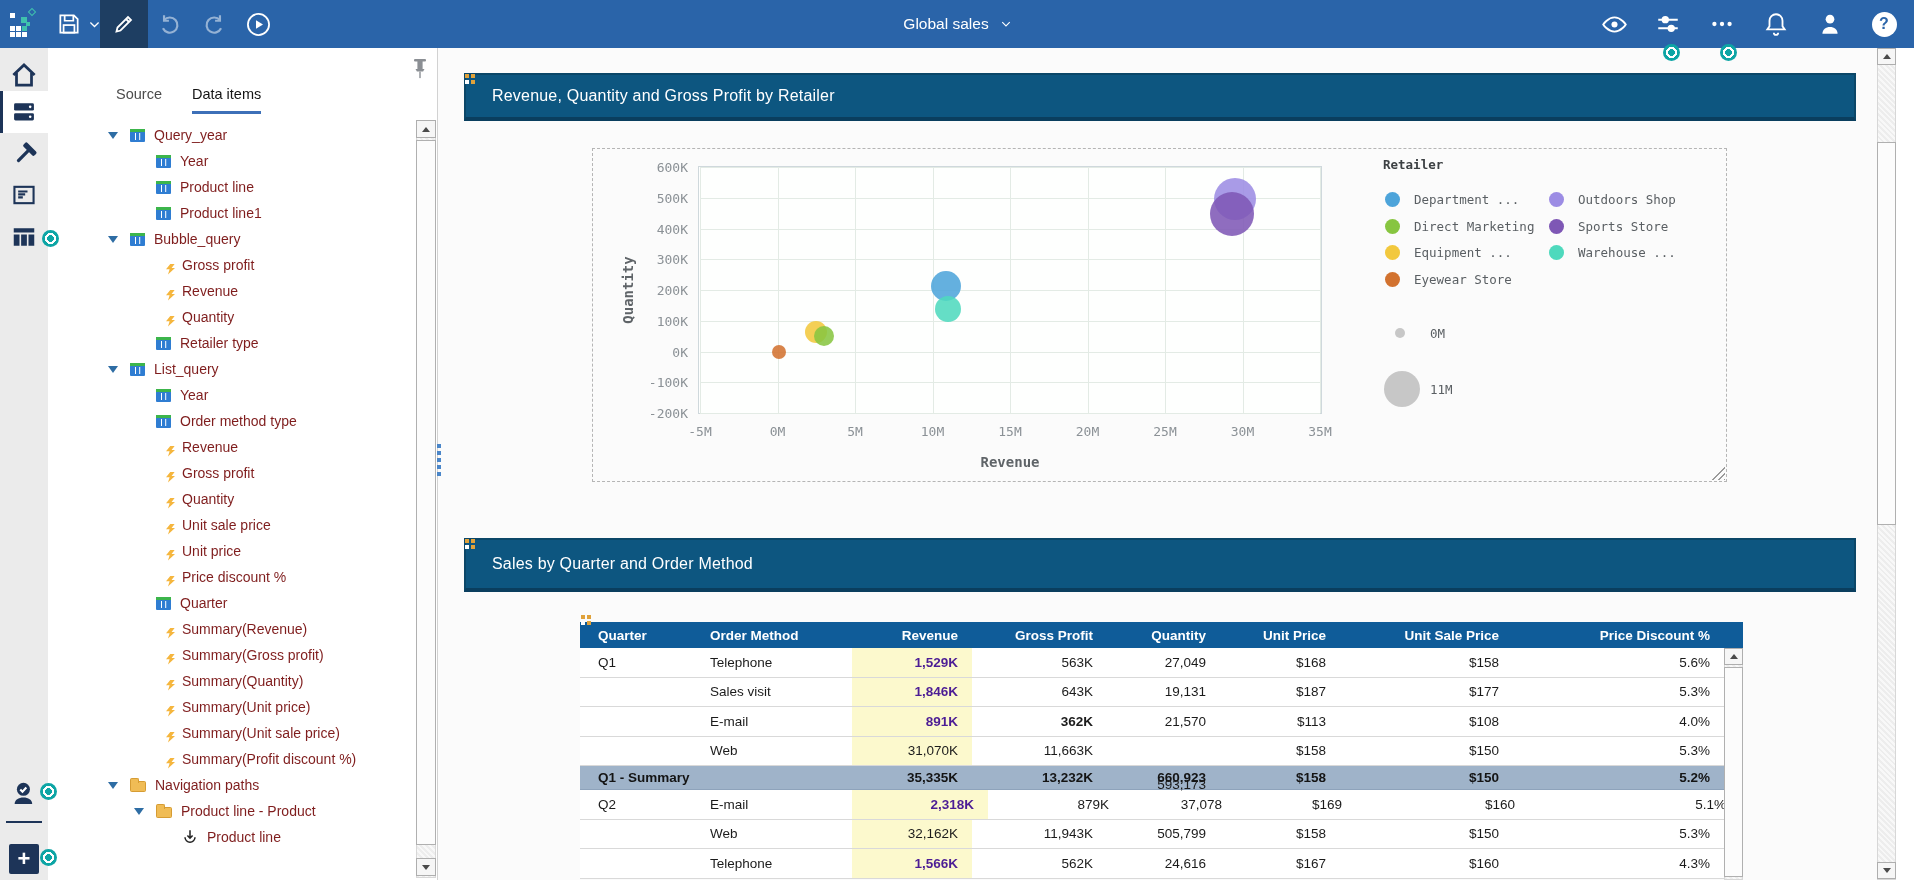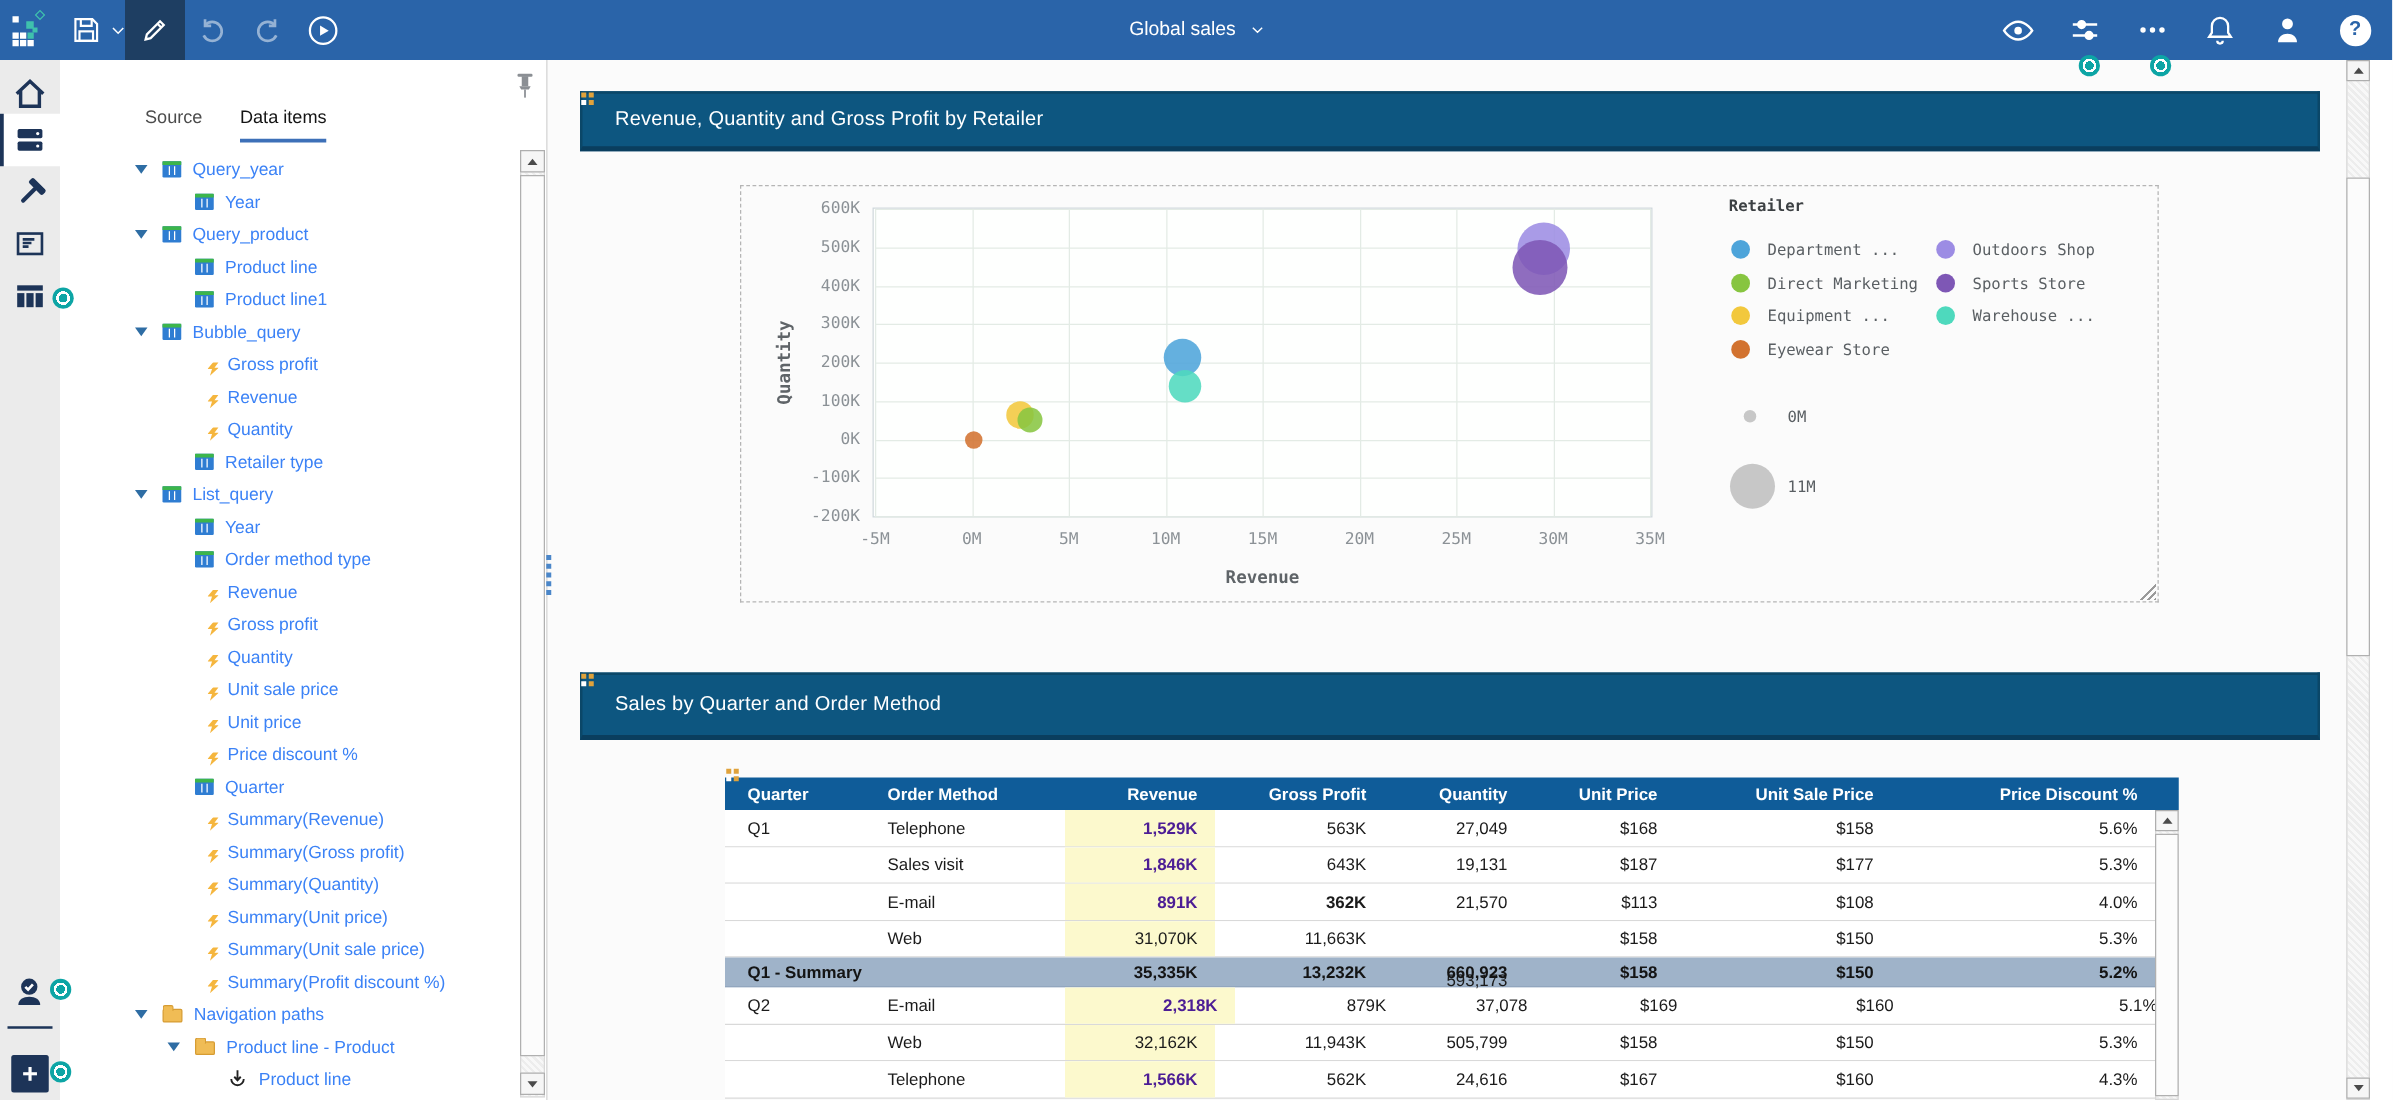--- a/index.html
+++ b/index.html
@@ -44,21 +44,21 @@
   
   #panel { left:48px; top:48px; width:390px; height:832px; background:#ffffff; border-right:1px solid #d2d2d2; z-index:5; }
   #tabs { position:absolute; left:68px; top:38px; display:flex; gap:30px; }
   .tab { font-size:14.5px; color:#4c4c4c; padding-bottom:9px; cursor:pointer; border-bottom:3px solid transparent; }
   .tab.active { color:#141414; border-bottom-color:#3d70b8; }
   #pin { position:absolute; left:362px; top:10px; width:22px; height:28px; cursor:pointer; }
   #tree { position:absolute; left:2px; top:74px; width:364px; height:758px; overflow:hidden; }
   .tree-row { display:flex; align-items:center; height:26px; cursor:pointer; }
   .tw-exp { width:22px; display:flex; align-items:center; justify-content:flex-start; flex:none; }
   .tri-down { width:0; height:0; border-left:5.5px solid transparent; border-right:5.5px solid transparent; border-top:7px solid #2e6da4; }
-  .tree-label { font-size:14px; color:#3b82f6; margin-left:9px; white-space:nowrap; }
+  .tree-label { font-size:14px; color:#7f1d1d; margin-left:9px; white-space:nowrap; }
   .icn-table { position:relative; width:15px; height:13px; background:#2f7dd2; border-radius:1px; flex:none; }
   .icn-table::before { content:""; position:absolute; top:0; left:0; right:0; height:3.2px; background:#3cb54b; }
   .icn-table::after { content:""; position:absolute; top:4.5px; bottom:1.5px; left:4.5px; width:1.6px; background:#fff; box-shadow:4.2px 0 0 #fff; }
   .icn-wrap { position:relative; width:17px; height:15px; flex:none; }
   .bolt { position:absolute; right:-2px; bottom:-2px; width:9px; height:11px; background:#f5b63e;
     clip-path:polygon(52% 0, 100% 0, 62% 42%, 100% 42%, 22% 100%, 40% 52%, 0 52%); }
   .icn-folder { position:relative; width:16px; height:11px; background:#f0bc55; border:1px solid #d69c33; border-radius:1.5px; flex:none; margin-top:3px; }
   .icn-folder::before { content:""; position:absolute; top:-4px; left:-1px; width:7px; height:4px; background:#f0bc55; border:1px solid #d69c33; border-bottom:none; border-radius:2px 2px 0 0; }
 
   
@@ -283,27 +283,20 @@
           <span class="tw-exp">
             <span class="tri-down"></span>
           </span>
           <span class="icn-table"></span>
           <span class="tree-label">Query_year</span>
         </div>
         <div class="tree-row" style="padding-left: 84px;">
           <span class="tw-exp"></span>
           <span class="icn-table"></span>
           <span class="tree-label">Year</span>
-        </div>
-        <div class="tree-row" style="padding-left: 58px;">
-          <span class="tw-exp">
-            <span class="tri-down"></span>
-          </span>
-          <span class="icn-table"></span>
-          <span class="tree-label">Query_product</span>
         </div>
         <div class="tree-row" style="padding-left: 84px;">
           <span class="tw-exp"></span>
           <span class="icn-table"></span>
           <span class="tree-label">Product line</span>
         </div>
         <div class="tree-row" style="padding-left: 84px;">
           <span class="tw-exp"></span>
           <span class="icn-table"></span>
           <span class="tree-label">Product line1</span>

